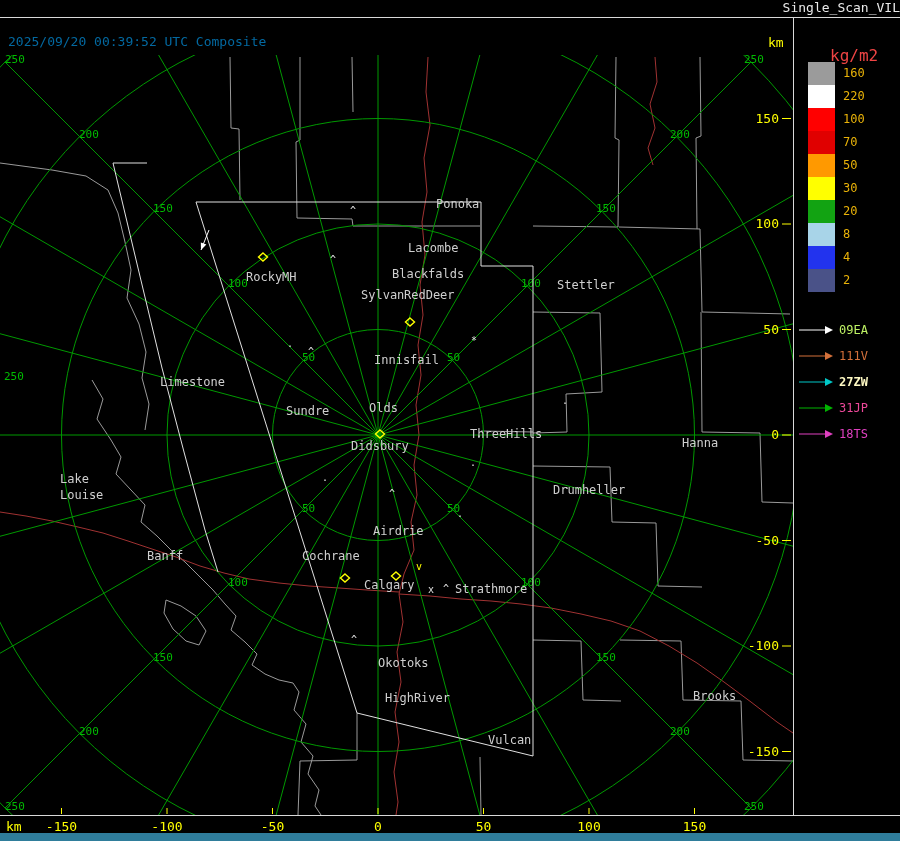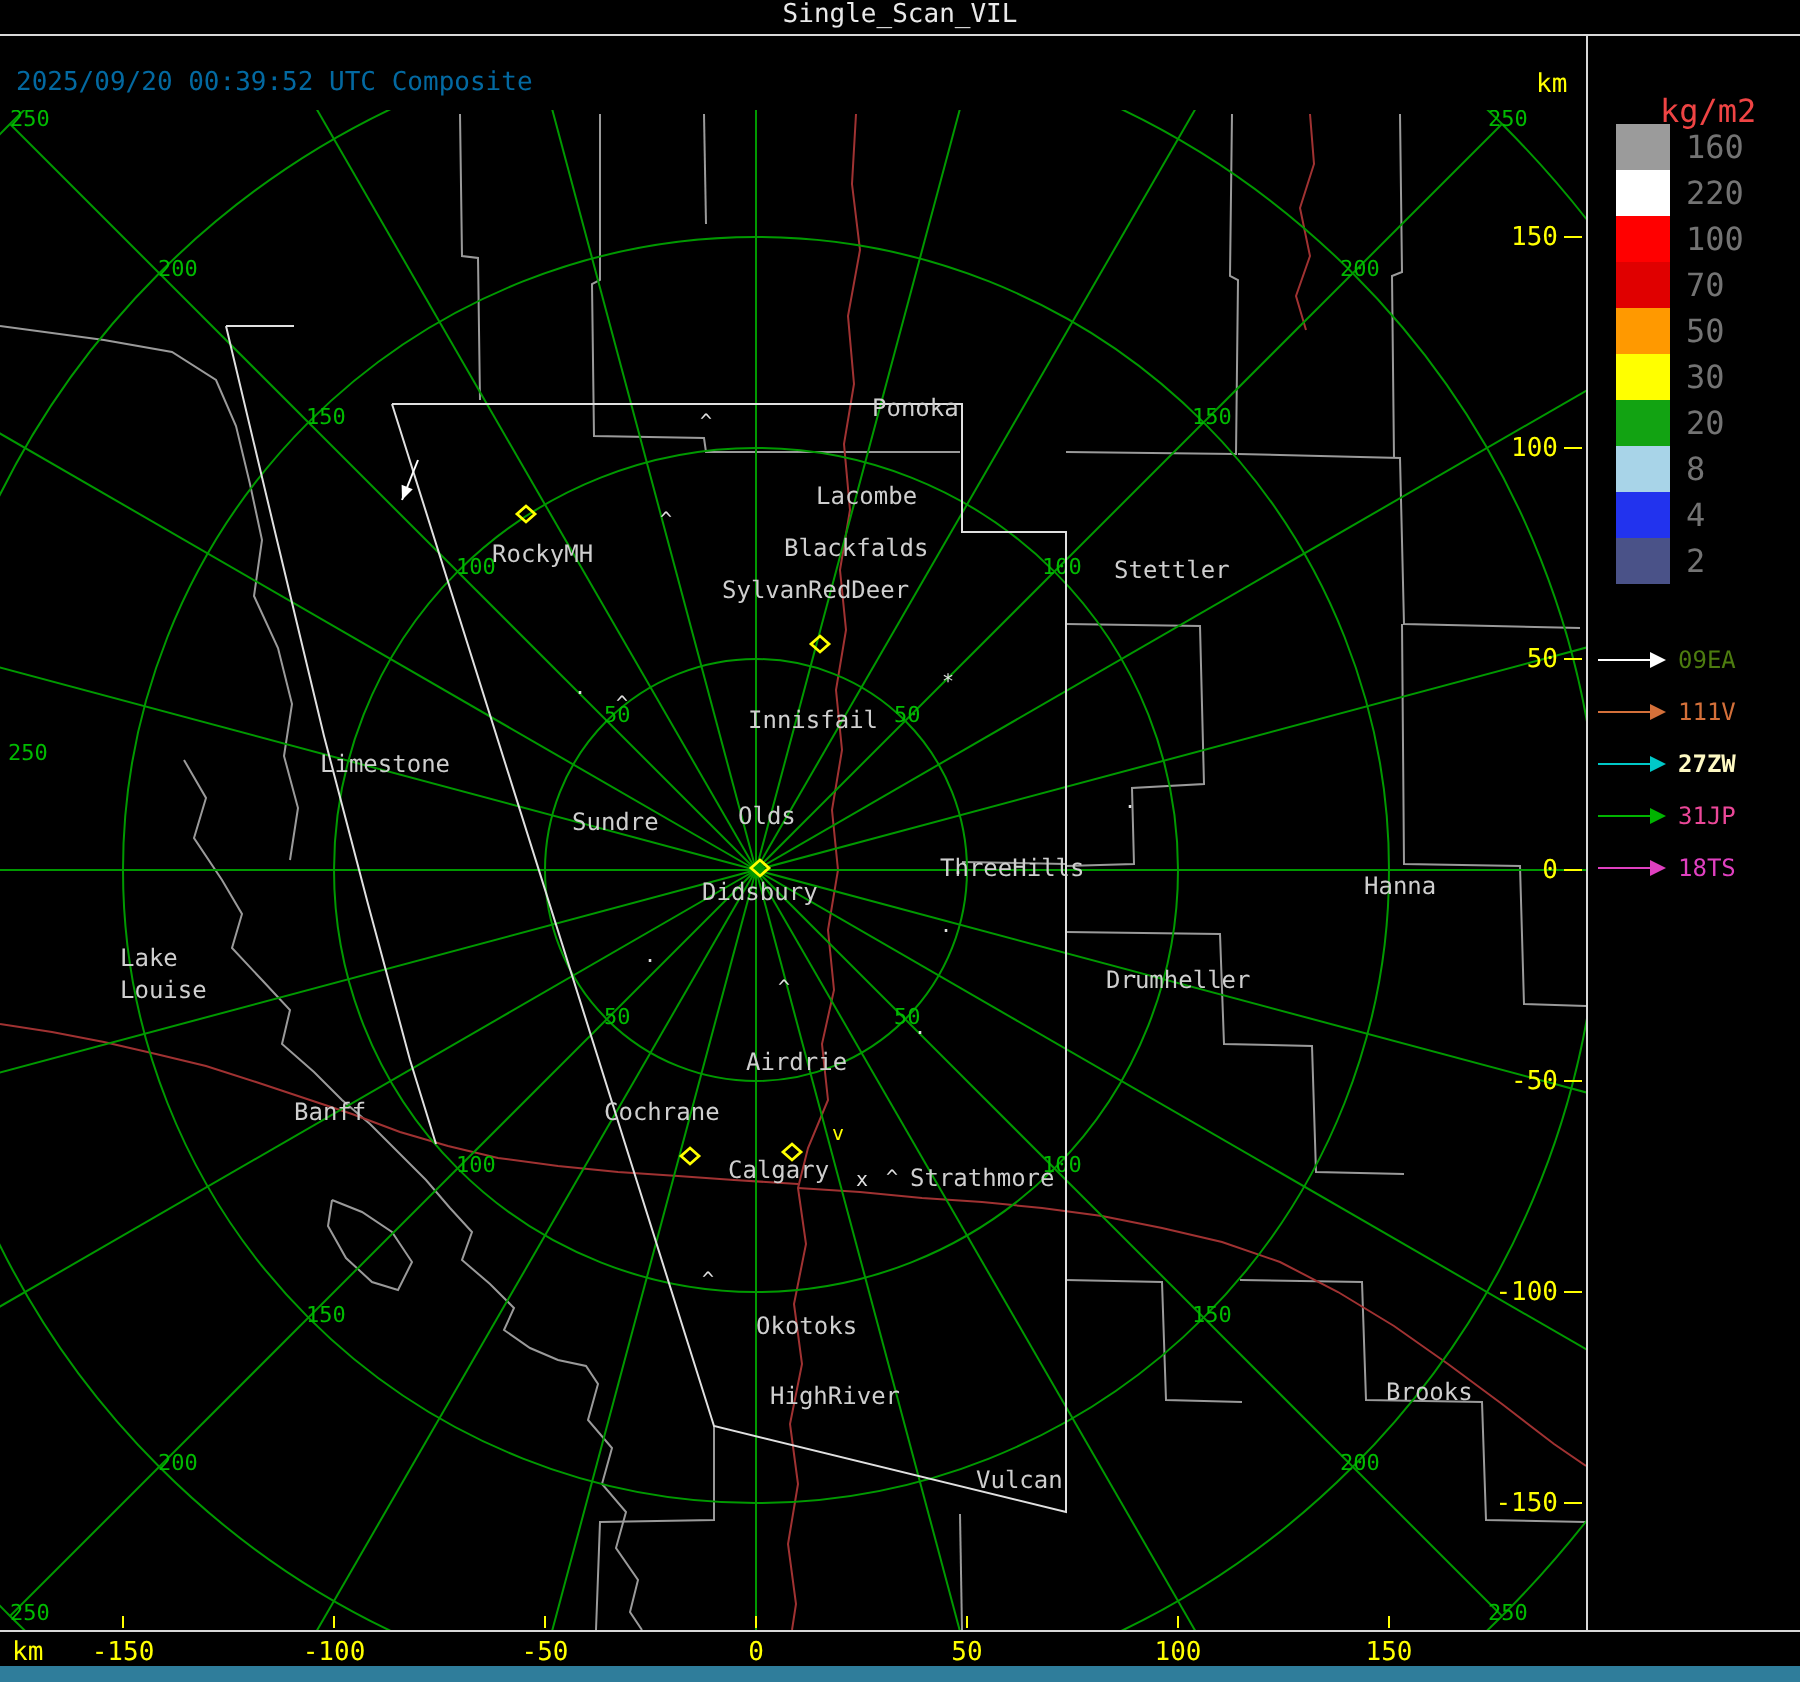--- a/index.html
+++ b/index.html
@@ -1,29 +1,29 @@
 <!DOCTYPE html>
 <html><head>
 <meta charset="utf-8">
 <style>
   *{margin:0;padding:0;box-sizing:border-box}
   html,body{background:#000}
   body{width:900px;height:841px;overflow:hidden}
   .page{position:relative;width:900px;height:841px;background:#000;font-family:"DejaVu Sans Mono",monospace}
-  .titlebar{position:absolute;top:0;left:0;width:900px;height:18px;border-bottom:1px solid #d9d9d9;color:#e9e9e9;font-size:13px;text-align:center;line-height:16px}
+  .titlebar{position:absolute;top:0;left:0;width:900px;height:18px;border-bottom:1px solid #d9d9d9;color:#e9e9e9;font-size:13px;text-align:right;line-height:16px}
   .timestamp{position:absolute;left:8px;top:34px;color:#0369a1;font-size:13px;white-space:pre}
   .km-right{position:absolute;left:768px;top:35px;color:#ffff00;font-size:13px}
   .cb-unit{position:absolute;left:830px;top:46px;color:#ef4444;font-size:16px}
   #map{position:absolute;left:0;top:55px;width:793px;height:760px;display:block}
   .vsep{position:absolute;left:793px;top:18px;width:1px;height:797px;background:#d9d9d9}
   .hsep{position:absolute;left:0;top:815px;width:900px;height:1px;background:#d9d9d9}
   #colorbar{position:absolute;left:808px;top:62px}
   .cb-row{display:flex;height:23px}
   .cb-swatch{width:27px;height:23px}
-  .cb-label{color:#737373;font-size:16px;line-height:23px;margin-left:8px}
+  .cb-label{color:#eab308;font-size:12px;line-height:23px;margin-left:8px}
   #tracks{position:absolute;left:799px;top:317px}
   .trk-row{display:flex;align-items:center;height:26px}
   .trk-label{font-size:12px;margin-left:6px}
   #bottom-axis{position:absolute;left:0;top:819px;width:900px;height:14px;color:#ffff00;font-size:13px}
   .bx-label{position:absolute;transform:translateX(-50%);color:#ffff00}
   .bx-km{position:absolute;left:6px;color:#ffff00}
   .bottom-strip{position:absolute;left:0;top:833px;width:900px;height:8px;background:#2f7d9b}
 </style>
 </head>
 <body>
@@ -227,21 +227,21 @@
         <div class="cb-swatch" style="background: rgb(74, 82, 136);"></div>
         <span class="cb-label">2</span>
       </div>
     </div>
   <div id="tracks">
       <div class="trk-row">
         <svg width="34" height="12">
           <line x1="0" y1="6" x2="26" y2="6" stroke="#ffffff"></line>
           <polygon points="26,2 34,6 26,10" fill="#ffffff"></polygon>
         </svg>
-        <span class="trk-label" style="color: #4d7c0f;">09EA</span>
+        <span class="trk-label" style="color: #bef264;">09EA</span>
       </div>
       <div class="trk-row">
         <svg width="34" height="12">
           <line x1="0" y1="6" x2="26" y2="6" stroke="#d4703a"></line>
           <polygon points="26,2 34,6 26,10" fill="#d4703a"></polygon>
         </svg>
         <span class="trk-label" style="color: rgb(212, 112, 58);">111V</span>
       </div>
       <div class="trk-row">
         <svg width="34" height="12">

